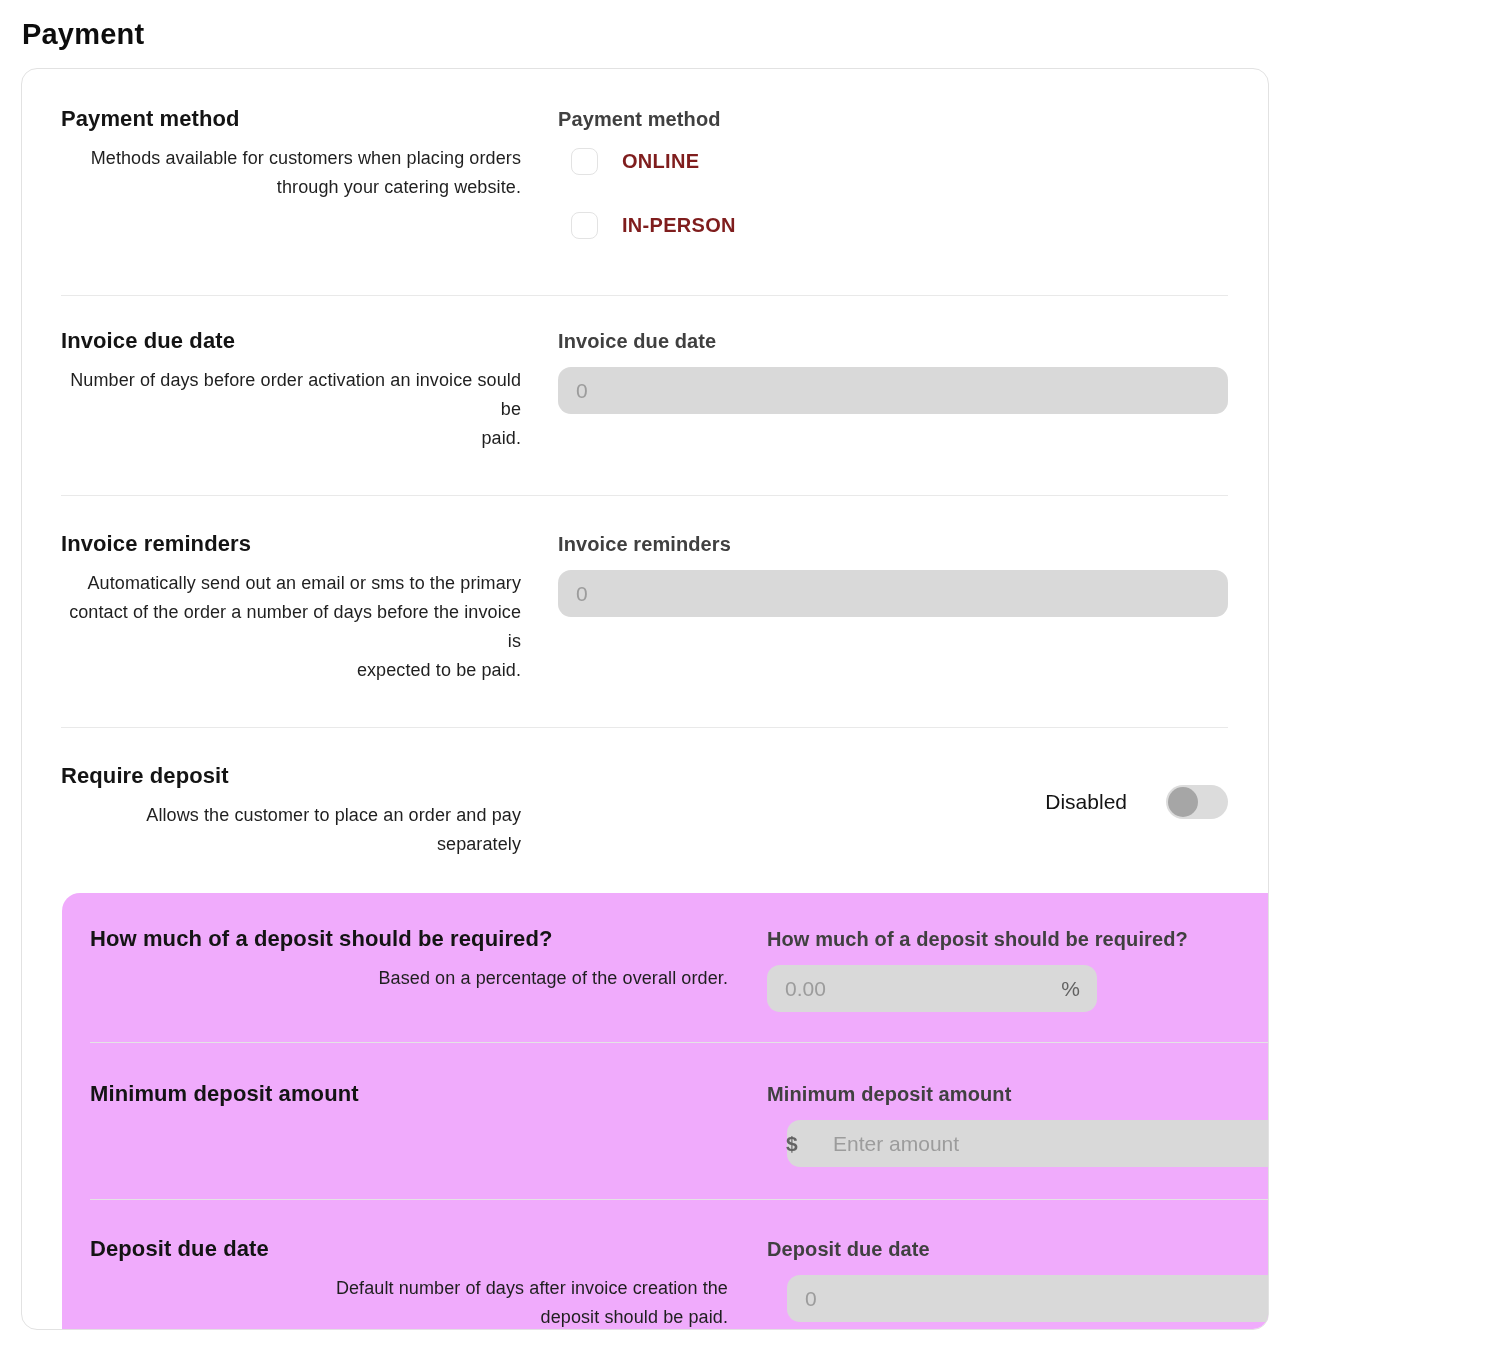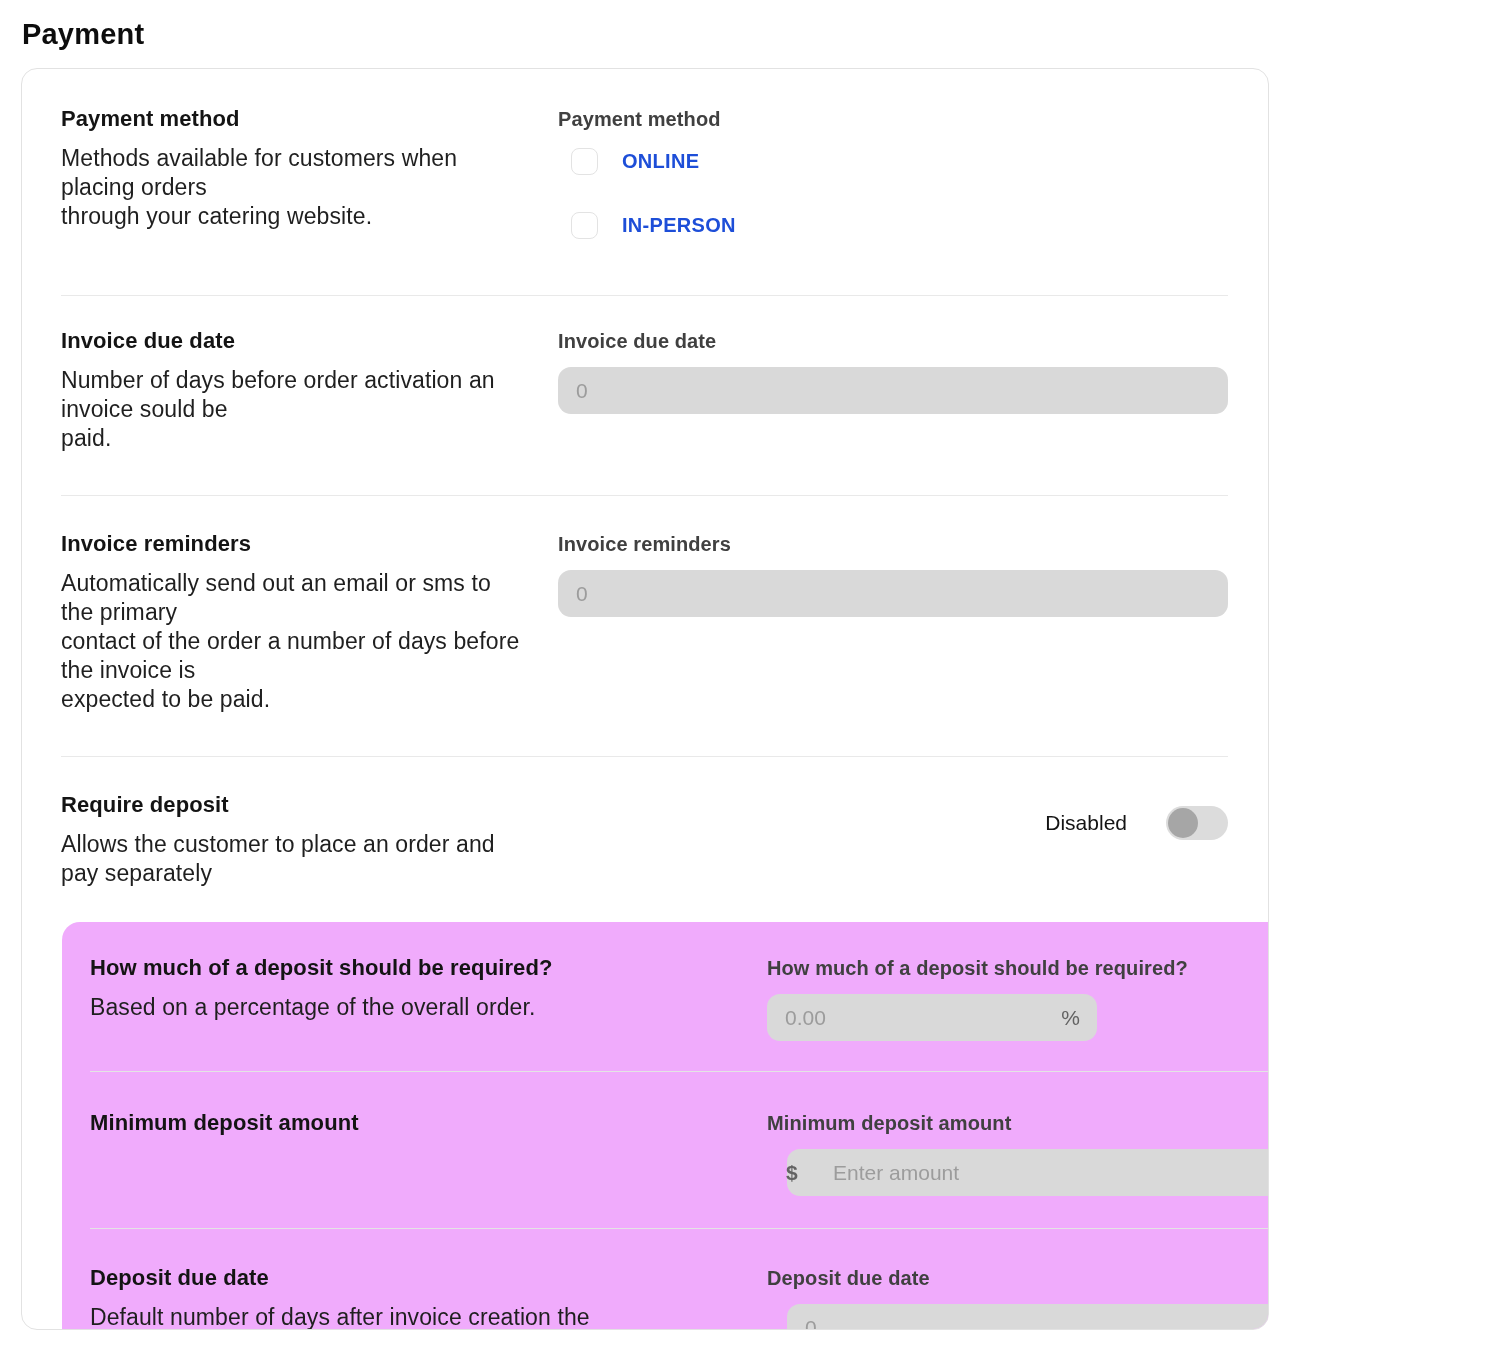--- a/index.html
+++ b/index.html
@@ -35,26 +35,27 @@
   }
   .row-heading {
     font-size: 22px;
     font-weight: 700;
     line-height: 26px;
     color: #141414;
     margin-bottom: 12px;
     letter-spacing: 0.1px;
   }
   .row-desc {
-    font-size: 23px;
+    font-size: 18px;
     font-weight: 400;
     line-height: 29px;
     color: #1f1f1f;
     white-space: pre-line;
     letter-spacing: 0.1px;
+    text-align: right;
   }
   .field-label {
     font-size: 20px;
     font-weight: 700;
     line-height: 26px;
     color: #404040;
     margin-bottom: 13px;
     letter-spacing: 0.1px;
   }
   .divider { height: 1px; background: #e9e9e9; }
@@ -66,37 +67,37 @@
 
   .checkbox-group { margin-top: 16px; display: flex; flex-direction: column; gap: 37px; padding-left: 13px; }
   .checkbox-row { display: flex; align-items: center; gap: 24px; cursor: pointer; }
   .checkbox-box {
     width: 27px; height: 27px;
     background: #ffffff;
     border: 1.5px solid #e3e3e3;
     border-radius: 8px;
     flex: 0 0 auto;
   }
-  .checkbox-label { font-size: 20px; font-weight: 700; color: #1d4ed8; letter-spacing: 0.3px; }
+  .checkbox-label { font-size: 20px; font-weight: 700; color: #7f1d1d; letter-spacing: 0.3px; }
 
   .text-input {
     width: 670px; height: 47px;
     background: #d9d9d9;
     border: none; outline: none;
     border-radius: 13px;
     font-family: inherit;
     font-size: 21px;
     color: #3c3c3c;
     padding: 0 18px;
   }
   .text-input::placeholder { color: #9c9c9c; opacity: 1; }
 
   .toggle-right {
     display: flex; align-items: center; justify-content: flex-end;
-    gap: 39px; margin-top: 14px; align-self: start;
+    gap: 39px; margin-top: 22px; align-self: start;
   }
   .toggle-state-label { font-size: 21px; font-weight: 400; color: #141414; }
   .toggle {
     width: 62px; height: 34px;
     background: #dcdcdc;
     border-radius: 17px;
     position: relative;
     cursor: pointer;
     flex: 0 0 auto;
   }

